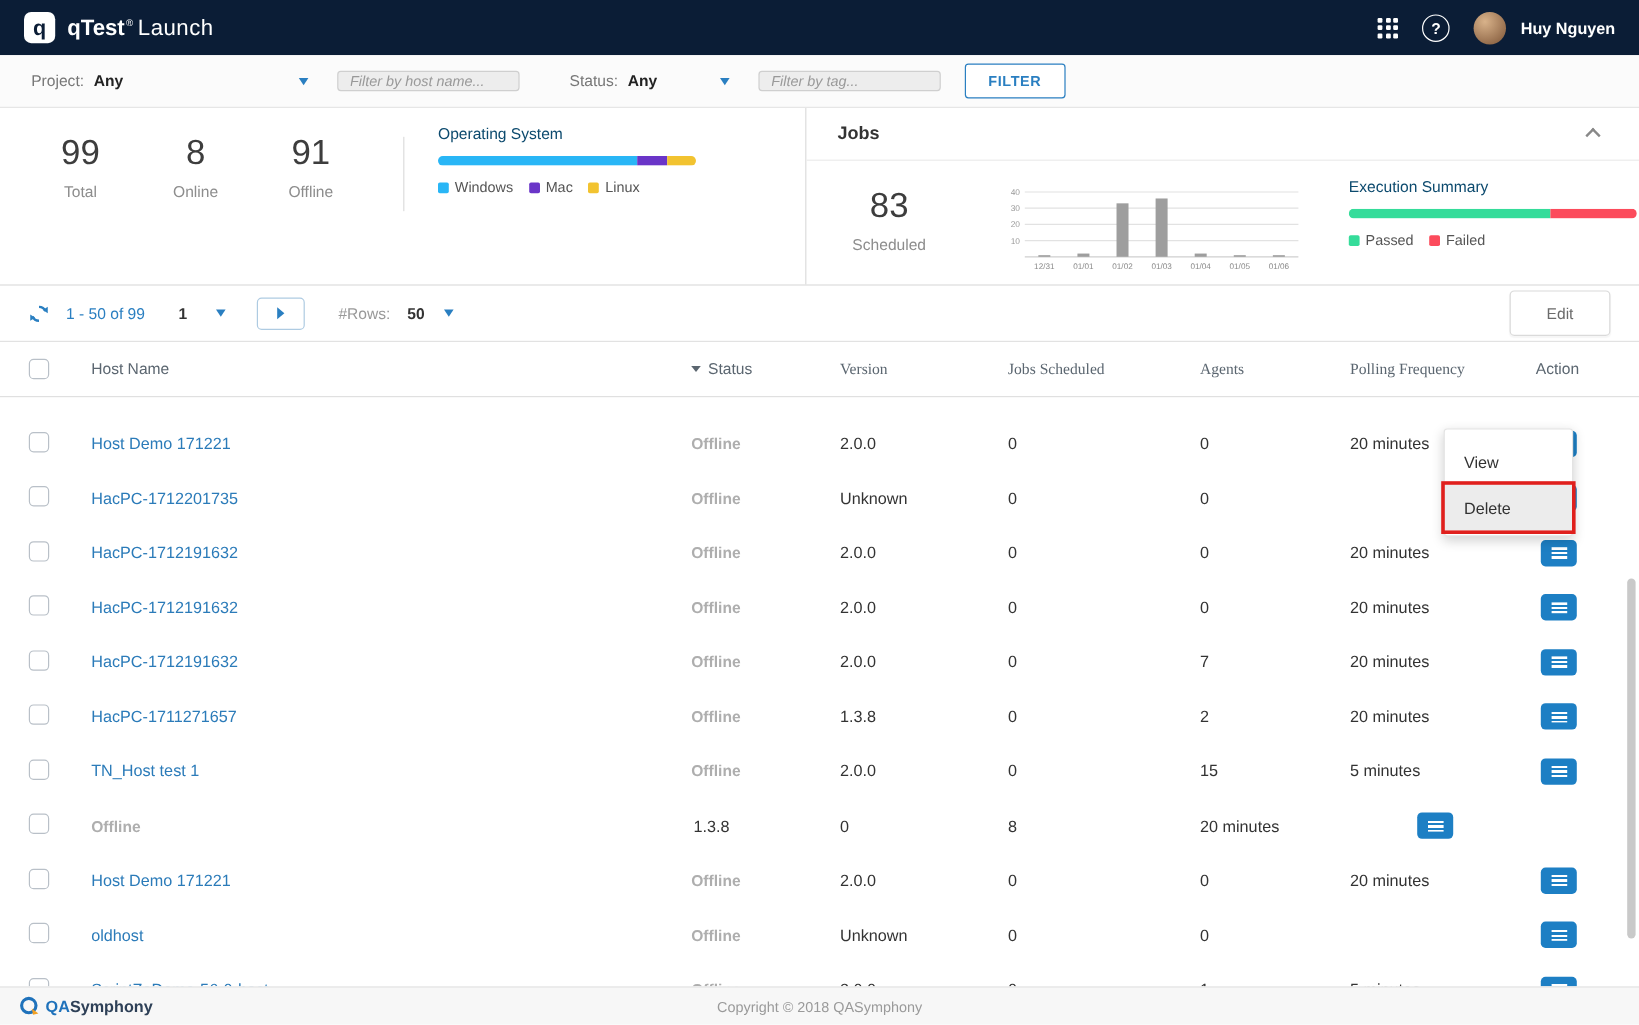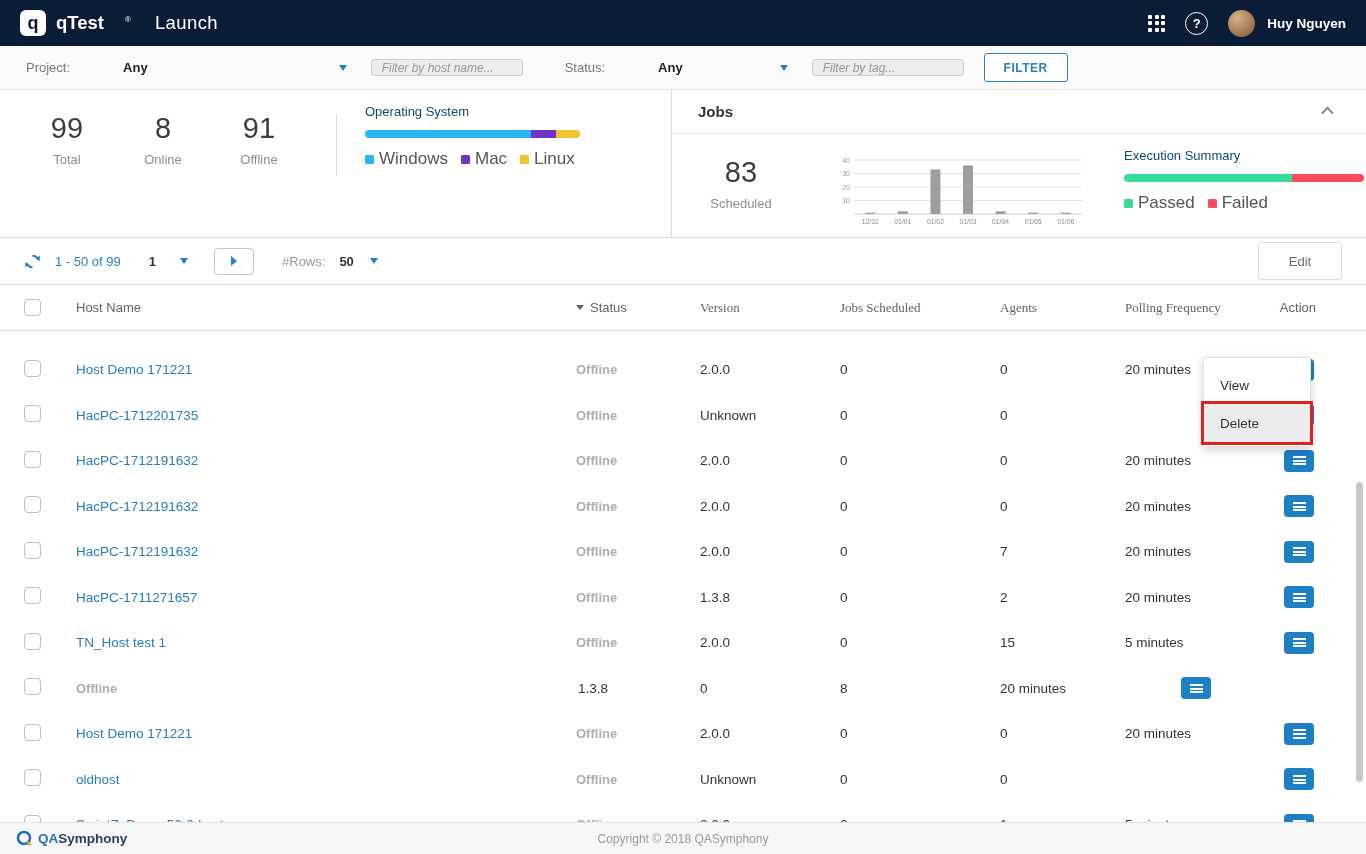--- a/index.html
+++ b/index.html
@@ -5,34 +5,34 @@
   * { box-sizing: border-box; margin: 0; padding: 0; }
   html, body { width: 1366px; height: 854px; }
   body {
     font-family: "Liberation Sans", sans-serif;
     position: relative; overflow: hidden; background: #fff;
   }
 
   
   .navbar { height: 46px; background: #0b1d36; display: flex; align-items: center; padding: 0 20px; }
   .logo-sq { width: 26px; height: 26px; background: #fff; border-radius: 6px; display: flex; align-items: center; justify-content: center; font-weight: 700; font-size: 18px; color: #0b1d36; }
-  .brand { margin-left: 10px; color: #fff; font-size: 18.5px; display: flex; align-items: flex-start; gap: 20px; }
+  .brand { margin-left: 10px; color: #fff; font-size: 18.5px; display: flex; align-items: flex-start; }
   .brand-main { font-weight: 700; }
   .brand-reg { font-size: 8px; margin: 0 4px 0 1px; align-self: flex-start; margin-top: 3px; }
   .brand-sub { font-weight: 300; letter-spacing: .4px; }
   .nav-right { margin-left: auto; display: flex; align-items: center; gap: 20px; }
   .apps-grid { display: grid; grid-template-columns: repeat(3, 4px); grid-auto-rows: 4px; gap: 2.5px; cursor: pointer; }
   .apps-grid span { background: #fff; border-radius: 1px; }
   .help-circle { width: 23px; height: 23px; border: 1.6px solid #fff; border-radius: 50%; color: #fff; display: flex; align-items: center; justify-content: center; font-size: 13px; font-weight: 700; cursor: pointer; }
   .avatar { width: 27px; height: 27px; border-radius: 50%; background: radial-gradient(circle at 35% 30%, #d8b28a, #7d5436); cursor: pointer; }
   .user-name { color: #fff; font-size: 13.5px; font-weight: 600; margin-left: -8px; cursor: pointer; }
 
   
   .filterbar { height: 44px; background: #fbfbfb; border-bottom: 1px solid #e6e6e6; display: flex; align-items: center; padding: 0 26px; font-size: 13px; color: #777; }
-  .dd { display: flex; align-items: center; cursor: pointer; gap: 45px; }
+  .dd { display: flex; align-items: center; cursor: pointer; }
   .dd-value { font-weight: 700; color: #222; margin-left: 8px; }
   .chev-down { width: 0; height: 0; border-left: 4.5px solid transparent; border-right: 4.5px solid transparent; border-top: 6px solid #2a7fc1; }
   .dd-project .chev-down { margin-left: 146px; }
   .dd-status  .chev-down { margin-left: 52px; }
   .filter-input { width: 152px; height: 17px; background: #ededed; border: 1px solid #cfcfcf; border-radius: 3px; font-style: italic; font-size: 12px; color: #666; padding: 0 10px; margin-left: 24px; font-family: inherit; }
   .filter-input::placeholder { color: #999; font-style: italic; }
   .dd-status { margin-left: 42px; }
   .filter-btn { margin-left: 20px; width: 84px; height: 29px; background: #fff; border: 1px solid #2a7fc1; border-radius: 3px; color: #2a7fc1; font-weight: 700; font-size: 12px; letter-spacing: .5px; cursor: pointer; font-family: inherit; }
 
   
@@ -46,21 +46,21 @@
   .hosts-body { display: flex; align-items: flex-start; padding: 14px 0 0 36px; }
   .stat { text-align: center; min-width: 62px; margin-right: 34px; margin-top: 8px; }
   .stat-value { font-size: 29px; color: #3d3d3d; }
   .stat-label { font-size: 13px; color: #8d8d8d; margin-top: 7px; }
   .vdivider { width: 1px; height: 62px; background: #ddd; margin: 10px 28px 0 12px; }
   .chart-title { font-size: 13px; color: #0c4a6e; margin-bottom: 11px; }
   .segbar { width: 215px; height: 8px; border-radius: 4px; overflow: hidden; display: flex; }
   .segbar span { height: 100%; display: block; }
   .exec-block .segbar { width: 240px; }
   .legend { display: flex; margin-top: 11px; }
-  .leg-item { display: inline-flex; align-items: center; margin-right: 13px; font-size: 17px; color: #555; }
+  .leg-item { display: inline-flex; align-items: center; margin-right: 13px; font-size: 12px; color: #555; }
   .leg-sw { width: 9px; height: 9px; border-radius: 1.5px; margin-right: 5px; }
 
   .jobs-body { display: flex; align-items: flex-start; padding: 14px 0 0 38px; }
   .jobs-chart { margin: -2px 6px 0 24px; }
   .exec-block { margin-left: 30px; }
 
   
   .toolbar { height: 47px; display: flex; align-items: center; padding: 0 24px; border-bottom: 1px solid #e2e2e2; font-size: 13px; }
   .refresh-btn { display: flex; cursor: pointer; background: none; border: none; padding: 0; }
   .range-text { color: #2a7fc1; margin-left: 14px; }

